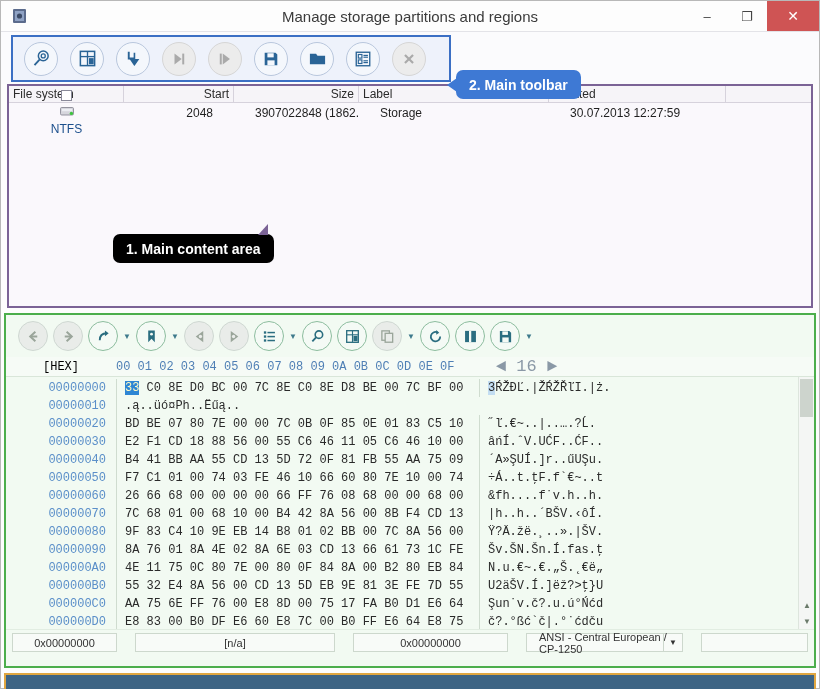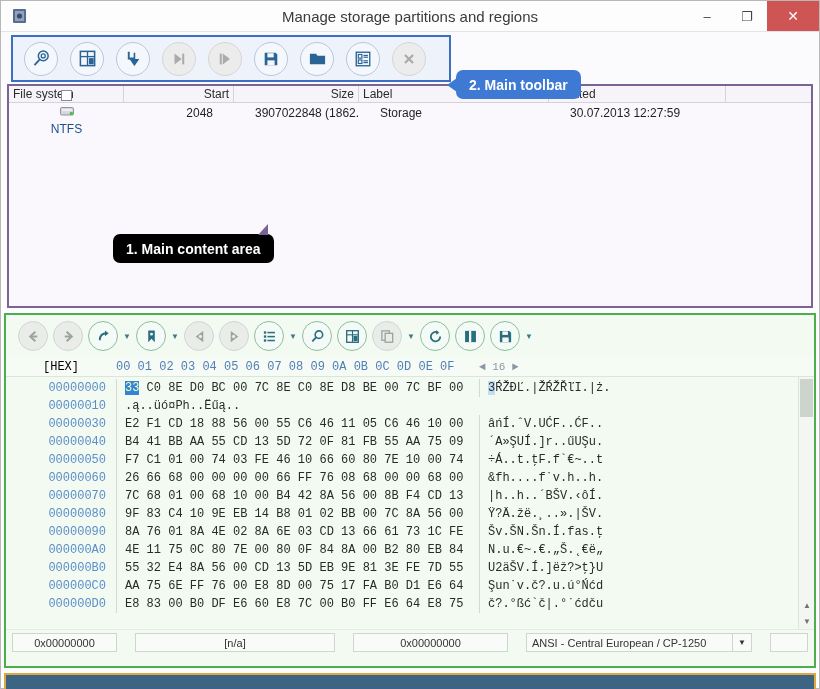--- a/index.html
+++ b/index.html
@@ -159,21 +159,21 @@
     display: flex; align-items: center;
     height: 20px;
     font-family: "Liberation Mono", monospace;
     font-size: 12px;
     color: #6d7c8c;
     background: #f6fbf6;
     border-bottom: 1px solid #d9e6d9;
   }
   .hex-off-col { width: 110px; text-align: center; color: #000000; }
   .hex-hex-col { width: 363px; color: #4f7fb5; letter-spacing: 0; }
-  .hex-nav { width: 95px; color: #8a98a6; font-size: 11px; }
+  .hex-nav { width: 95px; text-align: center; color: #8a98a6; font-size: 17px; }
 
   .hex-body {
     position: relative;
     height: 252px;
     background: #f2faf2;
     overflow: hidden;
   }
   .hex-rows {
     font-family: "Liberation Mono", monospace;
     font-size: 12px;
@@ -215,21 +215,21 @@
   .stat-field {
     height: 19px;
     border: 1px solid #cdd8cd;
     background: #f8fbf8;
     font-size: 11px; color: #333;
     display: flex; align-items: center; justify-content: center;
   }
   .sf1 { width: 105px; }
   .sf2 { width: 200px; }
   .sf3 { width: 155px; }
-  .sf4 { width: 226px; justify-content: flex-start; padding-left: 5px; position: relative; }
+  .sf4 { width: 157px; justify-content: flex-start; padding-left: 12px; position: relative; }
   .sf4 .dd {
     position: absolute; right: 0; top: 0;
     width: 19px; height: 17px;
     border-left: 1px solid #cdd8cd;
     display: flex; align-items: center; justify-content: center;
     font-size: 8px; color: #333;
   }
   .sf5 { flex: 1; }
 
   
@@ -583,20 +583,21 @@
         <span>◄</span>
         <span>16</span>
         <span>►</span>
       </div>
     </div>
 
     <div class="hex-body">
       <div class="hex-rows" id="hex-rows">
           <div class="hex-row"><span class="hr-off">00000000</span><span class="hr-hex"><span class="sel">33</span> C0 8E D0 BC 00 7C 8E C0 8E D8 BE 00 7C BF 00</span><span class="hr-asc"><span class="sel-l">3</span>ŔŽĐĽ.|ŽŔŽŘľI.|ż.</span></div>
           <div class="hex-row"><span class="hr-off">00000010</span><span class="hr-asc">.ą..üó¤Ph..Ëűą..</span></div>
+          <div class="hex-row"><span class="hr-off">00000020</span><span class="hr-hex">BD BE 07 80 7E 00 00 7C 0B 0F 85 0E 01 83 C5 10</span><span class="hr-asc">˝ľ.€~..|..….?Ĺ.</span></div>
           <div class="hex-row"><span class="hr-off">00000030</span><span class="hr-hex">E2 F1 CD 18 88 56 00 55 C6 46 11 05 C6 46 10 00</span><span class="hr-asc">âńÍ.ˆV.UĆF..ĆF..</span></div>
           <div class="hex-row"><span class="hr-off">00000040</span><span class="hr-hex">B4 41 BB AA 55 CD 13 5D 72 0F 81 FB 55 AA 75 09</span><span class="hr-asc">´A»ŞUÍ.]r..űUŞu.</span></div>
           <div class="hex-row"><span class="hr-off">00000050</span><span class="hr-hex">F7 C1 01 00 74 03 FE 46 10 66 60 80 7E 10 00 74</span><span class="hr-asc">÷Á..t.ţF.f`€~..t</span></div>
           <div class="hex-row"><span class="hr-off">00000060</span><span class="hr-hex">26 66 68 00 00 00 00 66 FF 76 08 68 00 00 68 00</span><span class="hr-asc">&amp;fh....f˙v.h..h.</span></div>
           <div class="hex-row"><span class="hr-off">00000070</span><span class="hr-hex">7C 68 01 00 68 10 00 B4 42 8A 56 00 8B F4 CD 13</span><span class="hr-asc">|h..h..´BŠV.‹ôÍ.</span></div>
           <div class="hex-row"><span class="hr-off">00000080</span><span class="hr-hex">9F 83 C4 10 9E EB 14 B8 01 02 BB 00 7C 8A 56 00</span><span class="hr-asc">Ÿ?Ä.žë.¸..».|ŠV.</span></div>
           <div class="hex-row"><span class="hr-off">00000090</span><span class="hr-hex">8A 76 01 8A 4E 02 8A 6E 03 CD 13 66 61 73 1C FE</span><span class="hr-asc">Šv.ŠN.Šn.Í.fas.ţ</span></div>
           <div class="hex-row"><span class="hr-off">000000A0</span><span class="hr-hex">4E 11 75 0C 80 7E 00 80 0F 84 8A 00 B2 80 EB 84</span><span class="hr-asc">N.u.€~.€.„Š.˛€ë„</span></div>
           <div class="hex-row"><span class="hr-off">000000B0</span><span class="hr-hex">55 32 E4 8A 56 00 CD 13 5D EB 9E 81 3E FE 7D 55</span><span class="hr-asc">U2äŠV.Í.]ëž?&gt;ţ}U</span></div>
           <div class="hex-row"><span class="hr-off">000000C0</span><span class="hr-hex">AA 75 6E FF 76 00 E8 8D 00 75 17 FA B0 D1 E6 64</span><span class="hr-asc">Şun˙v.č?.u.ú°Ńćd</span></div>

